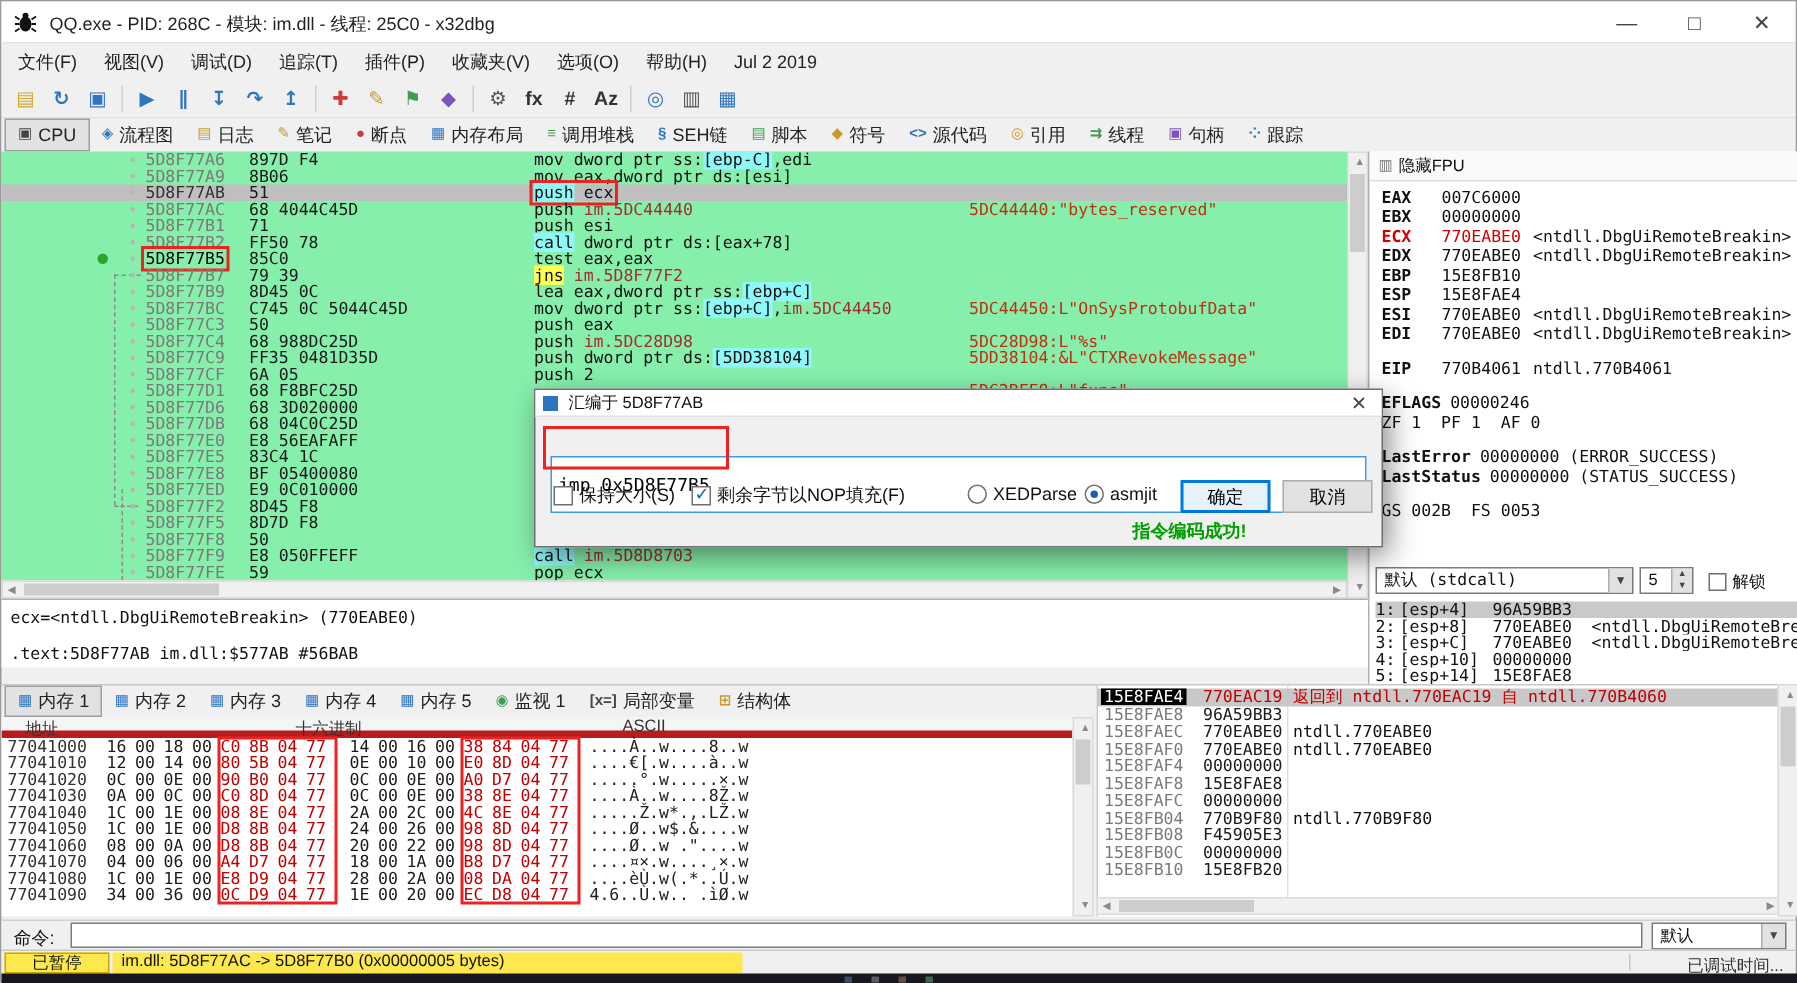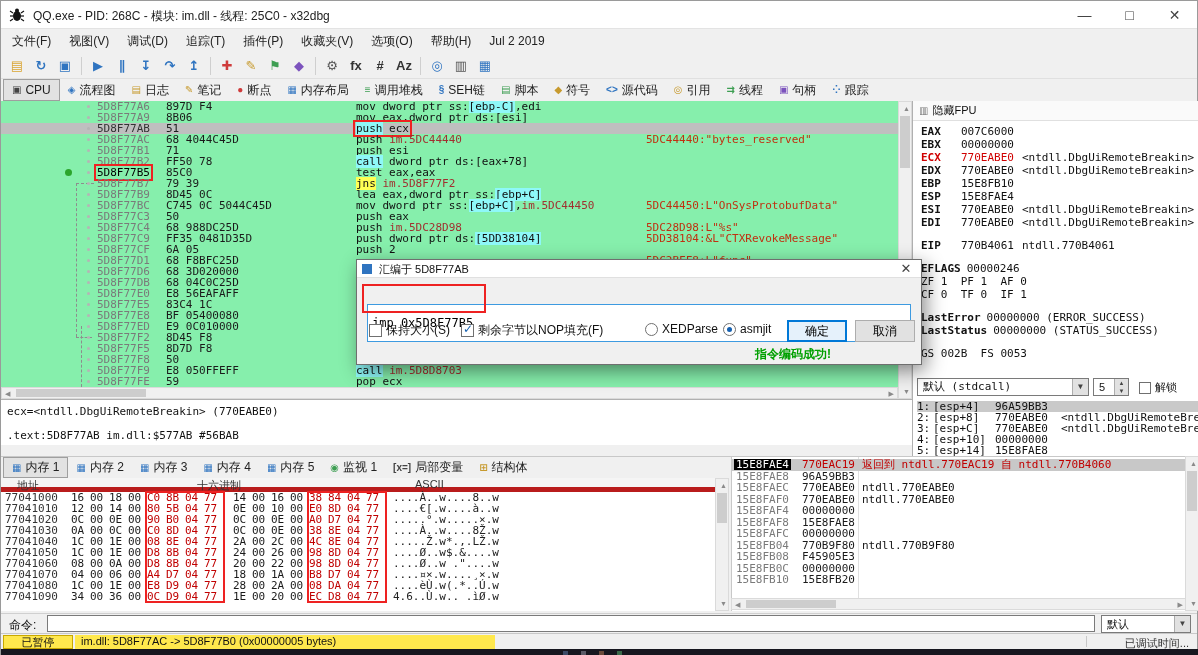--- a/index.html
+++ b/index.html
@@ -366,21 +366,20 @@
         <div class="rline"><span class="rlabel">EDX</span><span class="rval">770EABE0</span><span class="rannot">&lt;ntdll.DbgUiRemoteBreakin&gt;</span></div>
         <div class="rline"><span class="rlabel">EBP</span><span class="rval">15E8FB10</span></div>
         <div class="rline"><span class="rlabel">ESP</span><span class="rval">15E8FAE4</span></div>
         <div class="rline"><span class="rlabel">ESI</span><span class="rval">770EABE0</span><span class="rannot">&lt;ntdll.DbgUiRemoteBreakin&gt;</span></div>
         <div class="rline"><span class="rlabel">EDI</span><span class="rval">770EABE0</span><span class="rannot">&lt;ntdll.DbgUiRemoteBreakin&gt;</span></div>
         <div class="rgap"></div>
         <div class="rline"><span class="rlabel">EIP</span><span class="rval">770B4061</span><span class="rannot">ntdll.770B4061</span></div>
         <div class="rgap"></div>
         <div class="rline"><span class="rlabel">EFLAGS</span><span class="rval">00000246</span></div>
         <div class="rline"><span class="rtext">ZF 1  PF 1  AF 0</span></div>
-        <div class="rline"><span class="rtext">CF 0  TF 0  IF 1</span></div>
         <div class="rgap"></div>
         <div class="rline"><span class="rlabel">LastError</span><span class="rval">00000000 (ERROR_SUCCESS)</span></div>
         <div class="rline"><span class="rlabel">LastStatus</span><span class="rval">00000000 (STATUS_SUCCESS)</span></div>
         <div class="rgap"></div>
         <div class="rline"><span class="rtext">GS 002B  FS 0053</span></div>
       </div>
     <div class="convrow">
       <div class="combo mono" style="left:0;top:0;width:172px">
         <span>默认 (stdcall)</span>
         <span class="carr">▼</span>

